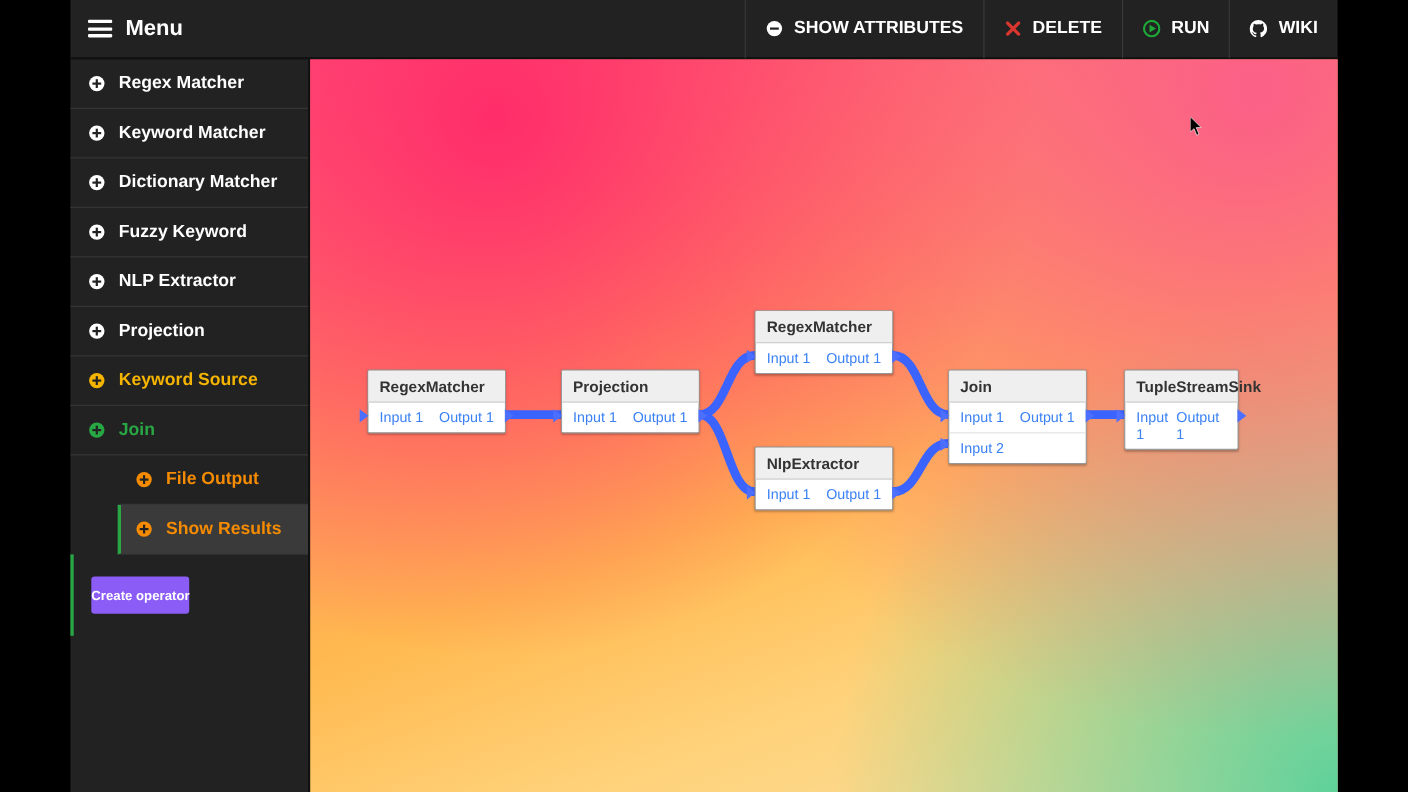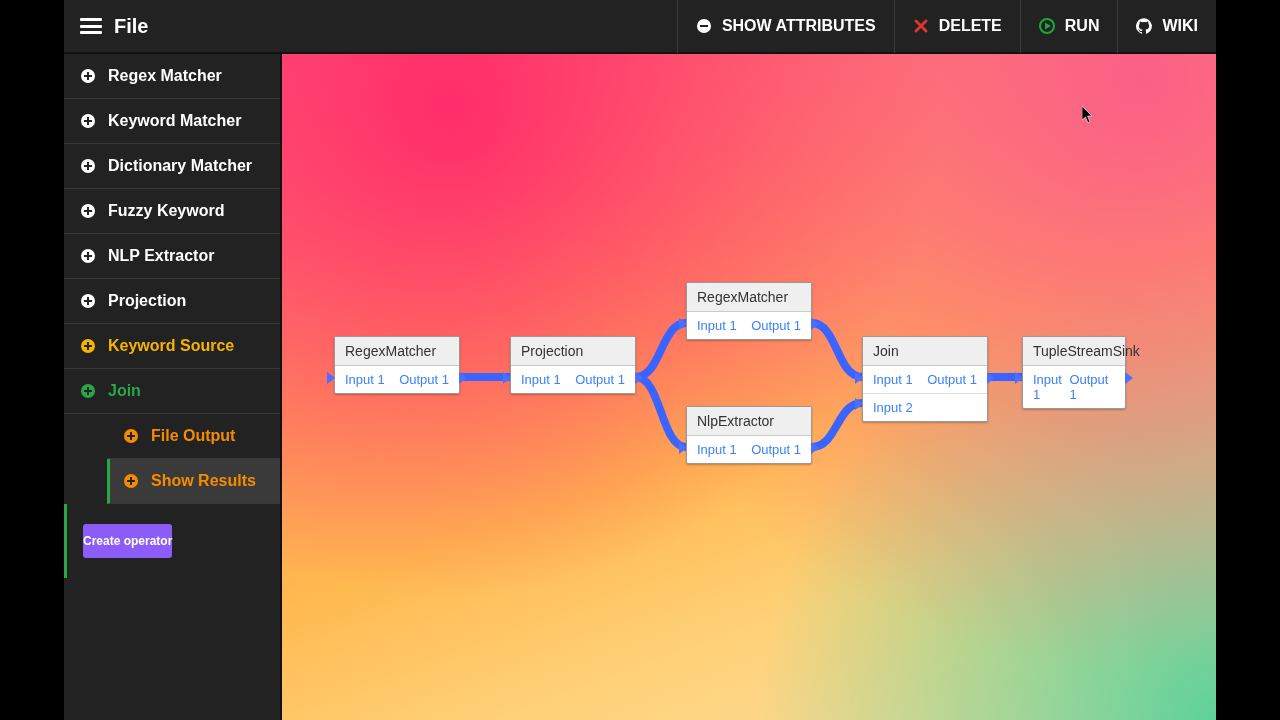--- a/index.html
+++ b/index.html
@@ -95,21 +95,21 @@
     background: #fff;
     border: 1px solid #999;
     border-radius: 2px;
     box-shadow: 0 1px 2px rgba(0,0,0,0.25);
     font-size: 13px;
   }
   .node-header {
     background: #efefef;
     border-bottom: 1px solid #ccc;
     padding: 6px 10px;
-    font-weight: 400; font-size: 14px; color:#333;
+    font-weight: 700; font-size: 14px; color:#333;
   }
   .node-row {
     display: flex; justify-content: space-between;
     padding: 6px 10px; color:#3b82f6;
   }
   .node-row + .node-row { border-top: 1px solid #e0e0e0; }
   .port-tri {
     position: absolute; width:0; height:0;
     border-top: 6px solid transparent;
     border-bottom: 6px solid transparent;
@@ -128,21 +128,21 @@
 
 <div class="app">
 
   <div class="topbar">
     <div class="menu-block">
       <span class="hamburger">
           <span></span>
           <span></span>
           <span></span>
         </span>
-      <span>File</span>
+      <span>Menu</span>
     </div>
     <div class="topbar-spacer"></div>
 
     <div class="topbar-btn">
       <span class="ico">
         <svg viewBox="0 0 16 16">
             <circle cx="8" cy="8" r="7" fill="#fff"></circle>
             <rect x="4" y="7" width="8" height="2" fill="#222"></rect>
           </svg>
       </span>

